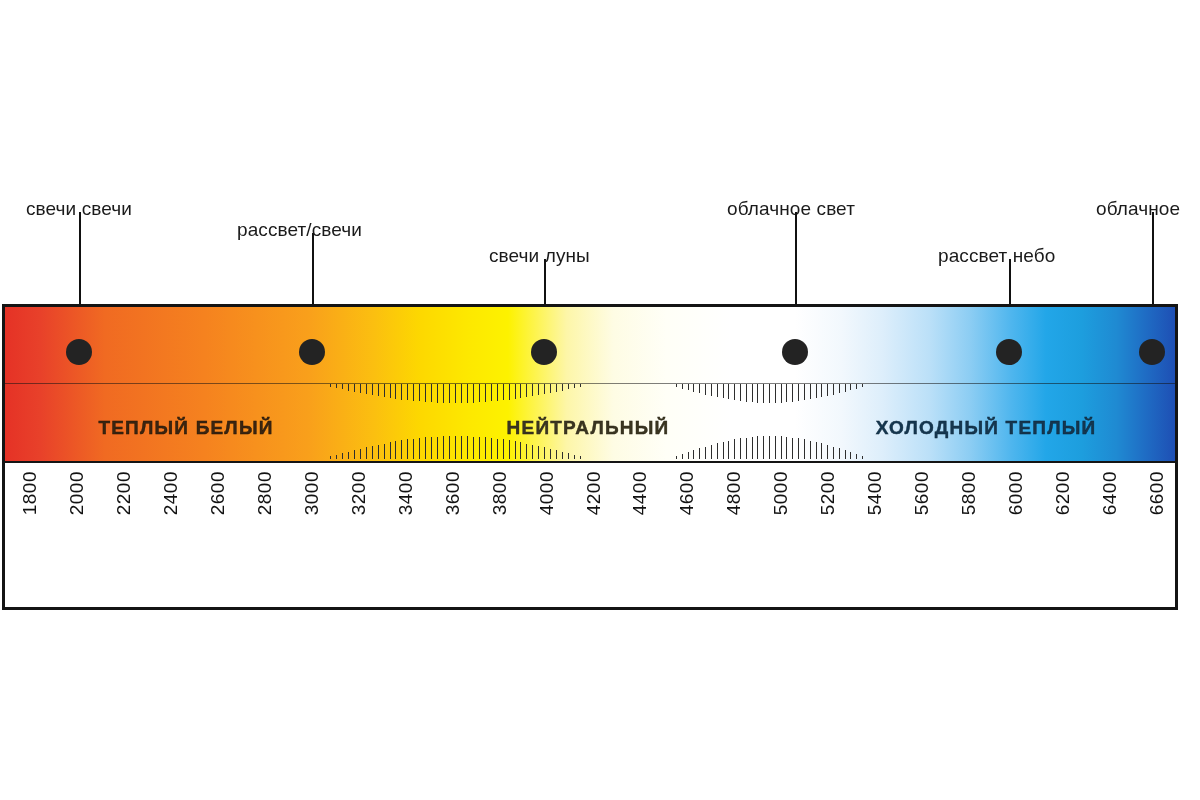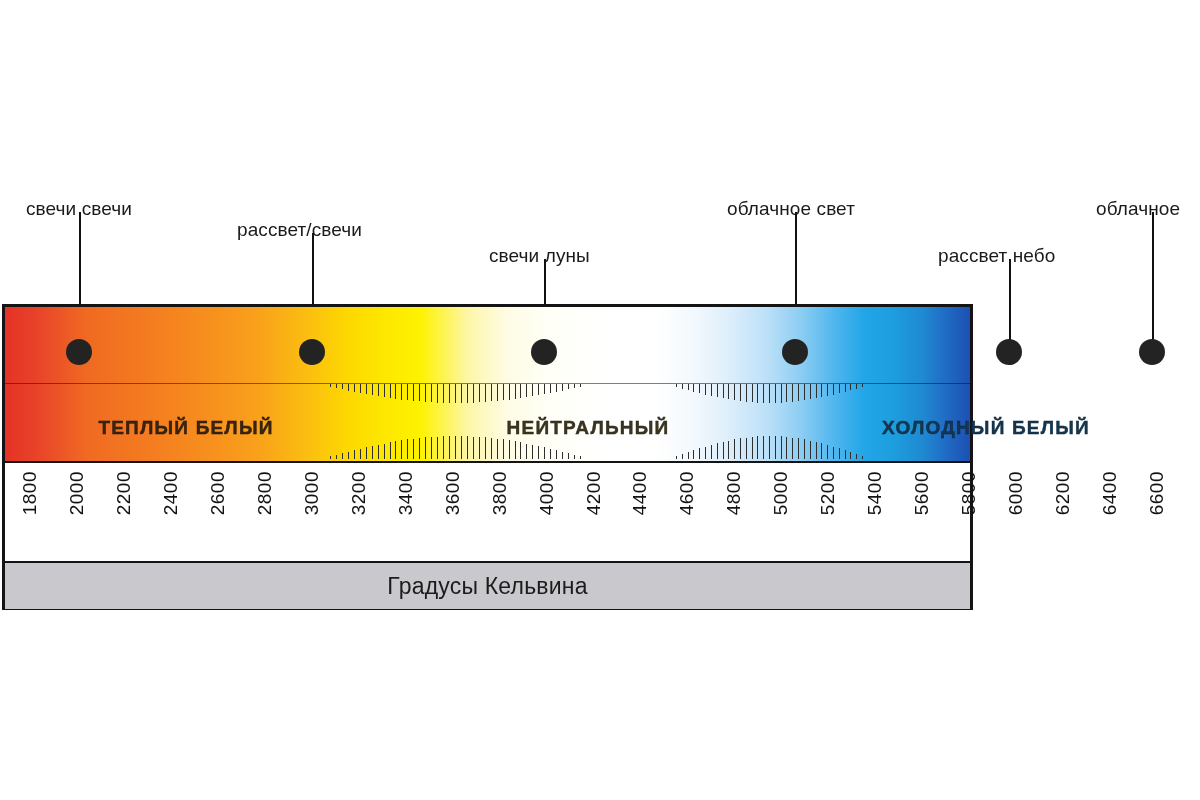--- a/index.html
+++ b/index.html
@@ -22,21 +22,21 @@
   .leader{
     position:absolute;
     width:2px;
     background:#111111;
   }
 
   
   .chart-frame{
     position:absolute;
     left:2px; top:304px;
-    width:971px; height:306px;
+    width:1176px; height:306px;
     border:3px solid #141414;
     box-sizing:border-box;
     background:#ffffff;
   }
 
   
   .gradient-strip{
     position:absolute;
     left:0; top:0;
     width:100%; height:154px;
@@ -164,21 +164,21 @@
           <div class="marker-dot" style="left: 74px; top: 45px;"></div>
           <div class="marker-dot" style="left: 307px; top: 45px;"></div>
           <div class="marker-dot" style="left: 539px; top: 45px;"></div>
           <div class="marker-dot" style="left: 790px; top: 45px;"></div>
           <div class="marker-dot" style="left: 1004px; top: 45px;"></div>
           <div class="marker-dot" style="left: 1147px; top: 45px;"></div>
         </div>
       <div id="bands">
           <div class="band-label warm" style="left: 181px; top: 110px;">ТЕПЛЫЙ БЕЛЫЙ</div>
           <div class="band-label neutral" style="left: 583px; top: 110px;">НЕЙТРАЛЬНЫЙ</div>
-          <div class="band-label cool" style="left: 981px; top: 110px;">ХОЛОДНЫЙ БЕЛЫЙ</div>
+          <div class="band-label cool" style="left: 981px; top: 110px;">ХОЛОДНЫЙ ТЕПЛЫЙ</div>
         </div>
       <div id="ticks">
           <div class="tick-group down" style="left: 325px; top: 77px; width: 250px; height: 20px;">
             <div class="tick" style="left: 0px; height: 3px;"></div>
             <div class="tick" style="left: 5.95238px; height: 4.19568px;"></div>
             <div class="tick" style="left: 11.9048px; height: 5.38468px;"></div>
             <div class="tick" style="left: 17.8571px; height: 6.56033px;"></div>
             <div class="tick" style="left: 23.8095px; height: 7.71608px;"></div>
             <div class="tick" style="left: 29.7619px; height: 8.84546px;"></div>
             <div class="tick" style="left: 35.7143px; height: 9.94214px;"></div>
@@ -358,18 +358,15 @@
         <div class="kelvin-num" style="left: 812.292px;">5200</div>
         <div class="kelvin-num" style="left: 859.25px;">5400</div>
         <div class="kelvin-num" style="left: 906.208px;">5600</div>
         <div class="kelvin-num" style="left: 953.167px;">5800</div>
         <div class="kelvin-num" style="left: 1000.12px;">6000</div>
         <div class="kelvin-num" style="left: 1047.08px;">6200</div>
         <div class="kelvin-num" style="left: 1094.04px;">6400</div>
         <div class="kelvin-num" style="left: 1141px;">6600</div>
       </div>
 
-    <div class="footer-band">
-      <span class="footer-text">Градусы Кельвина</span>
-    </div>
 
   </div>
 </div>
 
 </body></html>

